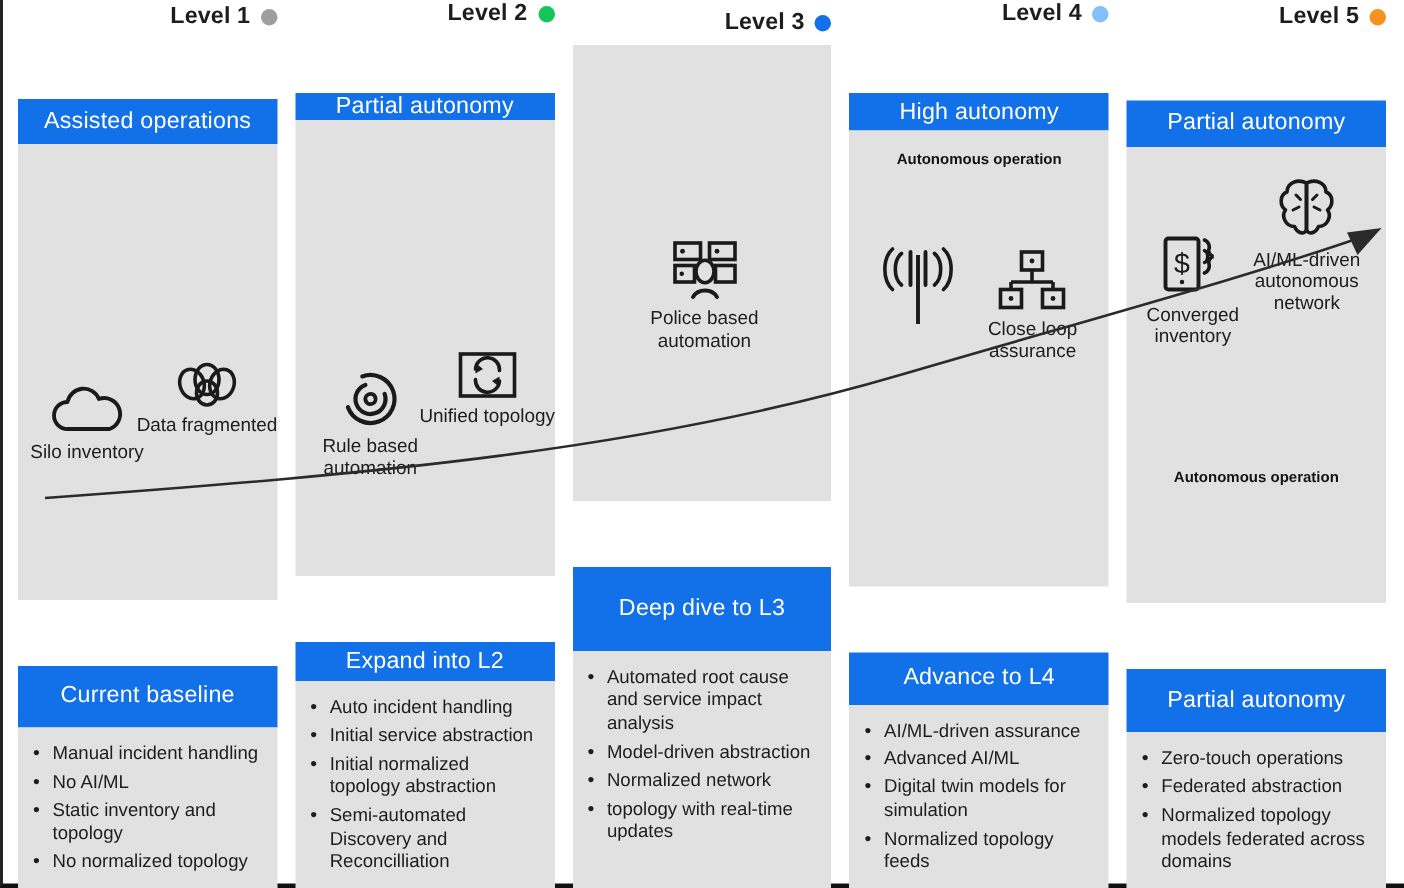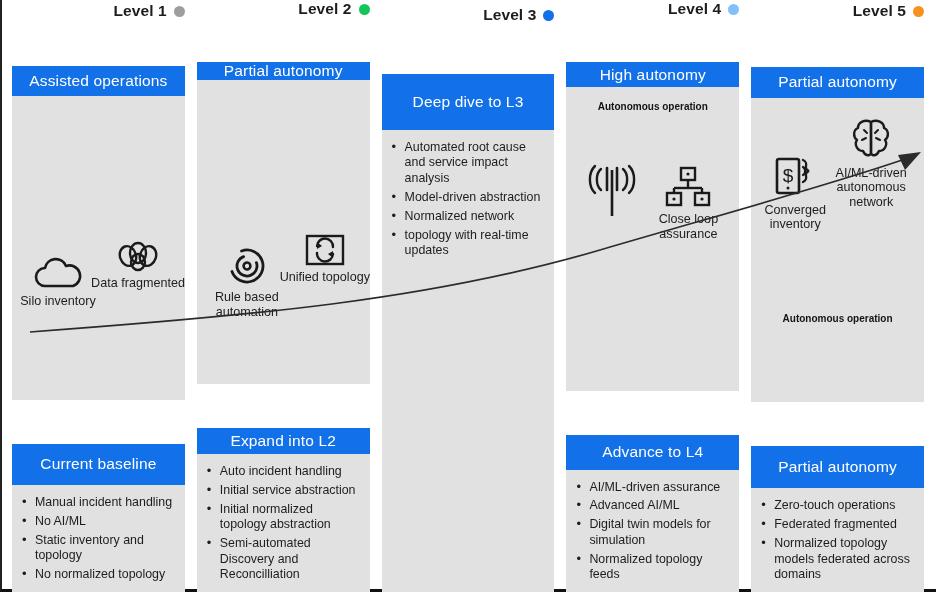--- a/index.html
+++ b/index.html
@@ -220,20 +220,38 @@
           <li>Initial normalized topology abstraction</li>
           <li>Semi-automated Discovery and Reconcilliation</li>
         </ul>
       </div>
     </div>
     <div class="col">
       <div class="level-row">
         <span class="level-label">Level 3</span>
         <span class="dot" style="background:#1270e8"></span>
       </div>
+      <div class="panel">
+        <div class="pitem" style="left: 40px; top: 125px;">
+          <div class="ico">
+            <svg width="46" height="42" viewBox="0 0 46 42">
+              <rect x="3" y="3" width="17" height="11" fill="none" stroke="#1a1a1a" stroke-width="2.4"></rect>
+              <rect x="26" y="3" width="17" height="11" fill="none" stroke="#1a1a1a" stroke-width="2.4"></rect>
+              <circle cx="8" cy="8.5" r="1.6" fill="#1a1a1a"></circle>
+              <circle cx="31" cy="8.5" r="1.6" fill="#1a1a1a"></circle>
+              <rect x="3" y="18" width="13" height="11" fill="none" stroke="#1a1a1a" stroke-width="2.4"></rect>
+              <rect x="30" y="18" width="13" height="11" fill="none" stroke="#1a1a1a" stroke-width="2.4"></rect>
+              <circle cx="7.5" cy="23.5" r="1.5" fill="#1a1a1a"></circle>
+              <ellipse cx="23" cy="22" rx="6" ry="7.5" fill="none" stroke="#1a1a1a" stroke-width="2.4"></ellipse>
+              <path d="M15 39 A9 8 0 0 1 31 39" fill="none" stroke="#1a1a1a" stroke-width="2.6" stroke-linecap="round"></path>
+            </svg>
+          </div>
+          <div class="cap">Police based automation</div>
+        </div>
+      </div>
       <div class="bluebar bottom">
         <span>Deep dive to L3</span>
       </div>
       <div class="bullets">
         <ul class="blist">
           <li>Automated root cause and service impact analysis</li>
           <li>Model-driven abstraction</li>
           <li>Normalized network</li>
           <li>topology with real-time updates</li>
         </ul>
@@ -324,21 +342,21 @@
           </div>
           <div class="cap">AI/ML-driven autonomous network</div>
         </div>
       </div>
       <div class="bluebar bottom">
         <span>Partial autonomy</span>
       </div>
       <div class="bullets">
         <ul class="blist">
           <li>Zero-touch operations</li>
-          <li>Federated fragmented</li>
+          <li>Federated abstraction</li>
           <li>Normalized topology models federated across domains</li>
         </ul>
       </div>
     </div>
   </div>
 
 <div id="arrow">
   <svg class="gl" width="936" height="592" viewBox="0 0 936 592">
     <path d="M 30 332 C 250 316, 430 300, 600 250 C 730 212, 830 185, 908 158" fill="none" stroke="#2b2b2b" stroke-width="1.7"></path>
     <polygon points="921,152 898,155 905,170" fill="#2b2b2b"></polygon>

